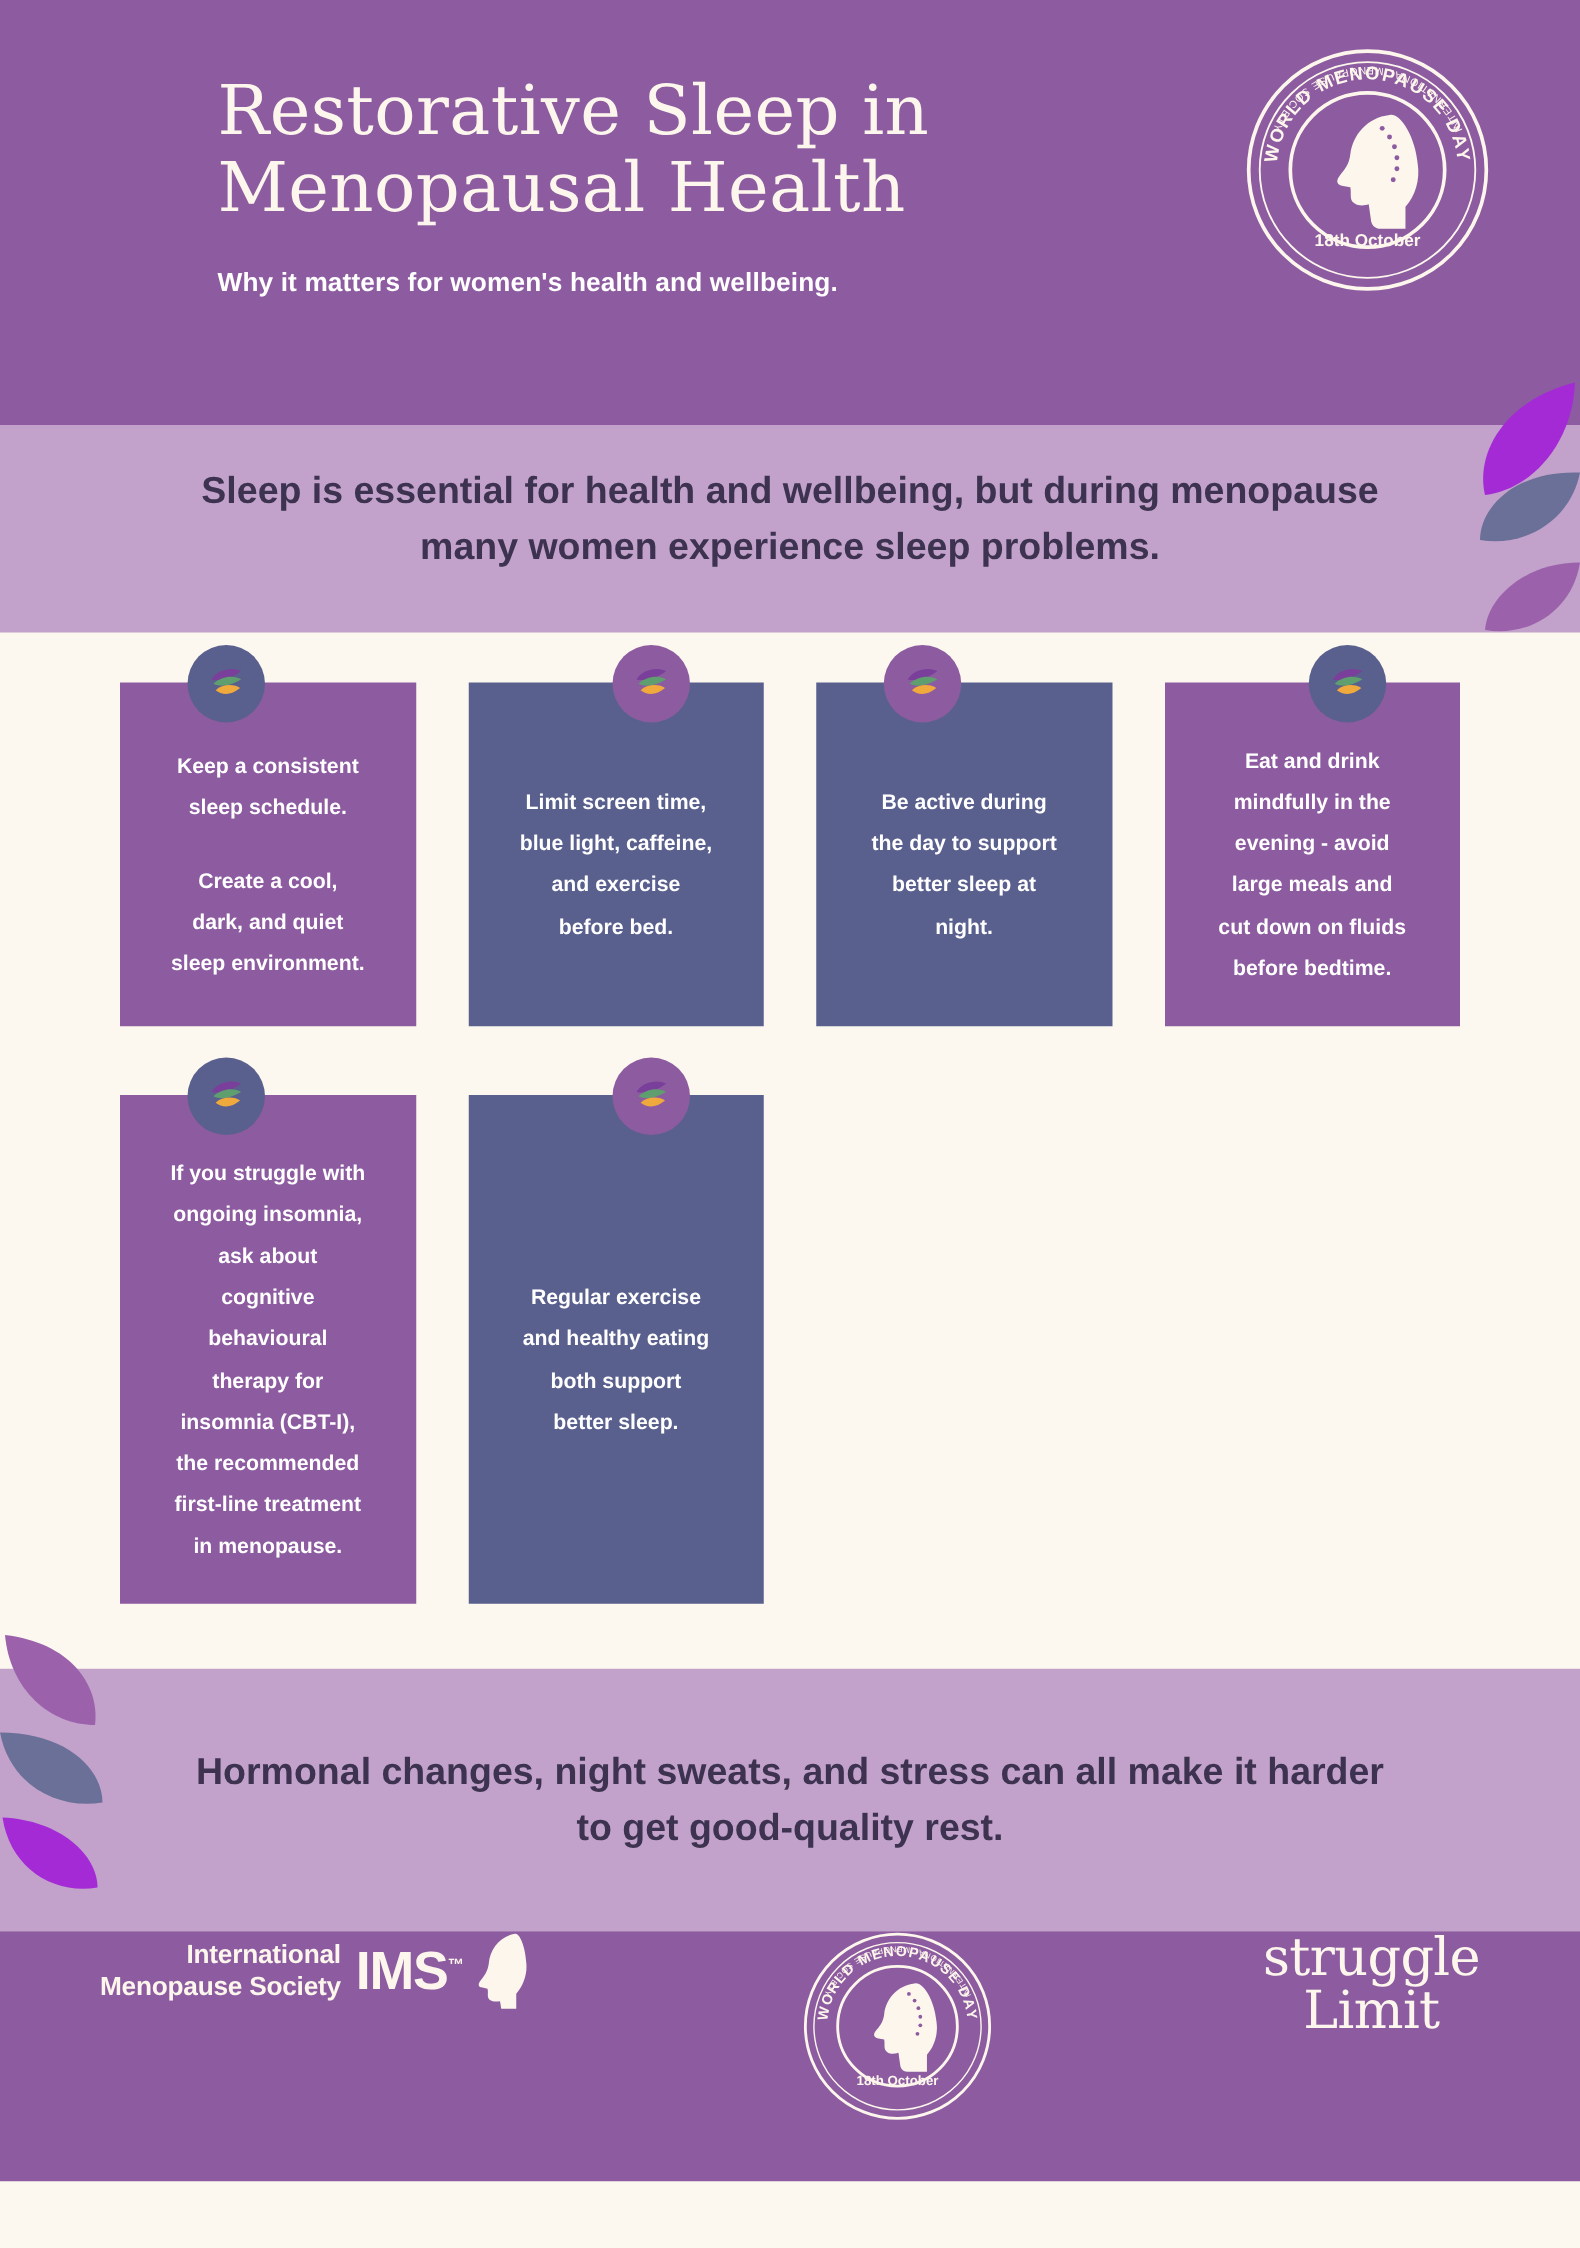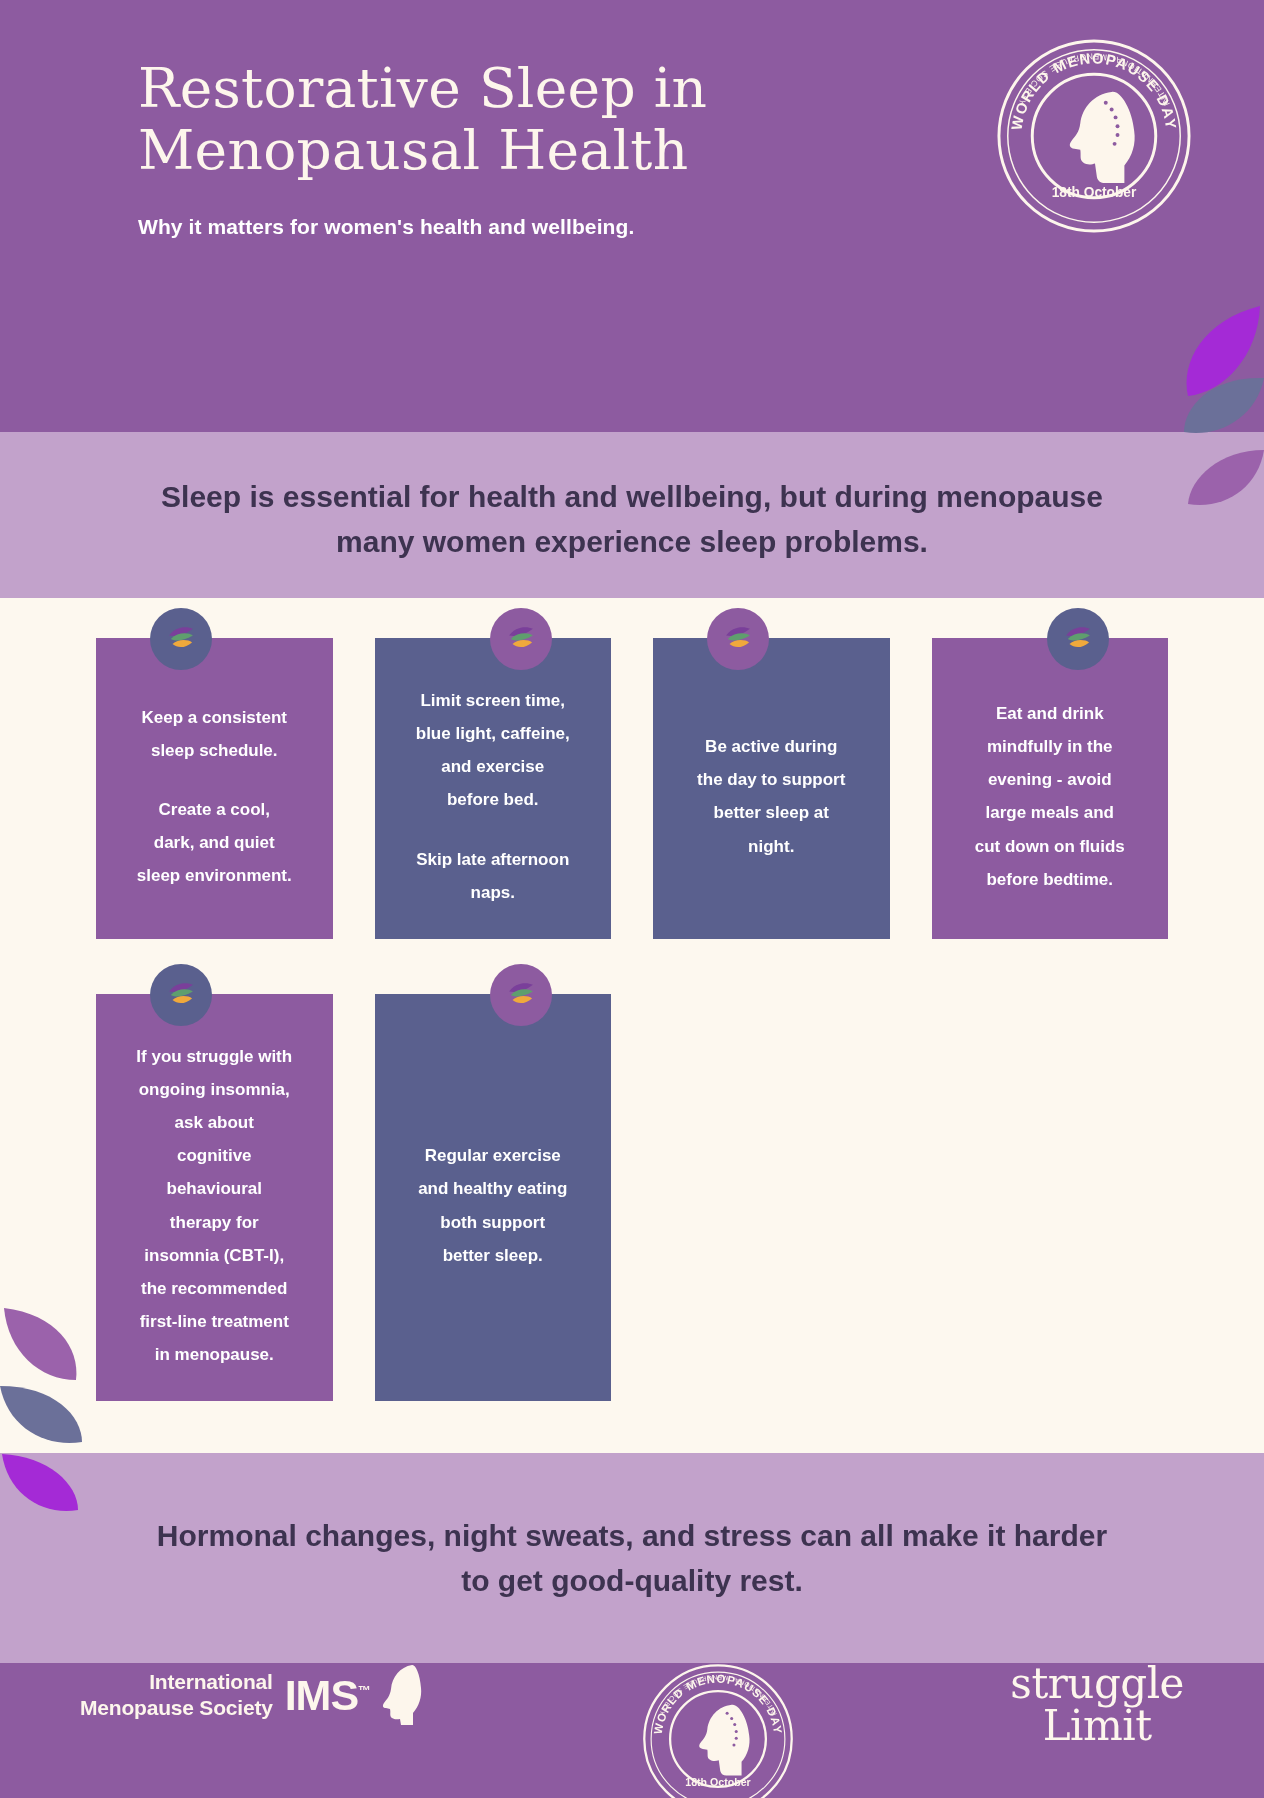--- a/index.html
+++ b/index.html
@@ -9,23 +9,24 @@
     height: 1798px;
     background: #fdf8ef;
     font-family: "Liberation Sans", sans-serif;
     overflow: hidden;
     position: relative;
   }
 
   
   .header {
     position: relative;
-    height: 432px;
+    height: 340px;
     background: #8d5ba0;
     overflow: visible;
+    padding-left: 36px;
   }
   .header-text {
     padding: 58px 0 0 138px;
     width: 840px;
   }
   .title {
     font-family: "DejaVu Serif", serif;
     font-weight: 400;
     font-size: 55px;
     line-height: 1.12;
@@ -49,21 +50,21 @@
     height: 196px;
   }
 
   
   .banner {
     position: relative;
     background: #c2a2cb;
     padding: 30px 120px 34px 120px;
     min-height: 166px;
     display: flex;
-    align-items: flex-end;
+    align-items: flex-start;
     justify-content: center;
     z-index: 3;
   }
   .banner-text {
     font-size: 30px;
     font-weight: bold;
     color: #3d3350;
     text-align: center;
     line-height: 1.5;
   }
@@ -253,21 +254,20 @@
   <div class="tip blue b-right">
     <div class="tip-badge">
       <svg viewBox="0 0 40 40" width="34" height="34">
         <path d="M6 16 C12 6 26 4 34 8 C26 14 16 18 6 16 Z" fill="#7a3f9a"></path>
         <path d="M8 20 C16 12 28 12 34 16 C25 21 16 24 8 20 Z" fill="#5f9e6e"></path>
         <path d="M10 26 C16 20 28 20 33 24 C25 31 16 31 10 26 Z" fill="#f0a93c"></path>
       </svg>
     </div>
     <div class="tip-text">
       <span class="para">Limit screen time, blue light, caffeine, and exercise before bed.</span>
-      <span class="para">Skip late afternoon naps.</span>
     </div>
   </div>
 
   <div class="tip blue b-left">
     <div class="tip-badge">
       <svg viewBox="0 0 40 40" width="34" height="34">
         <path d="M6 16 C12 6 26 4 34 8 C26 14 16 18 6 16 Z" fill="#7a3f9a"></path>
         <path d="M8 20 C16 12 28 12 34 16 C25 21 16 24 8 20 Z" fill="#5f9e6e"></path>
         <path d="M10 26 C16 20 28 20 33 24 C25 31 16 31 10 26 Z" fill="#f0a93c"></path>
       </svg>

